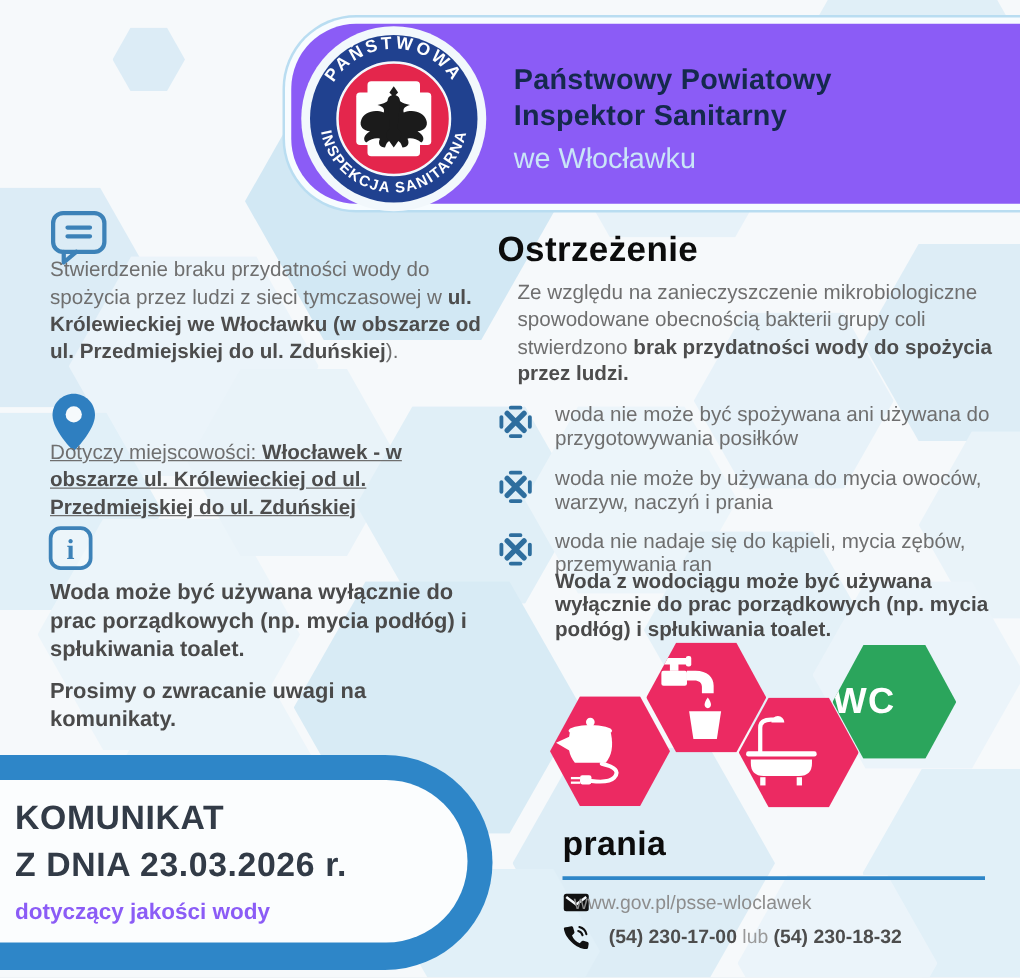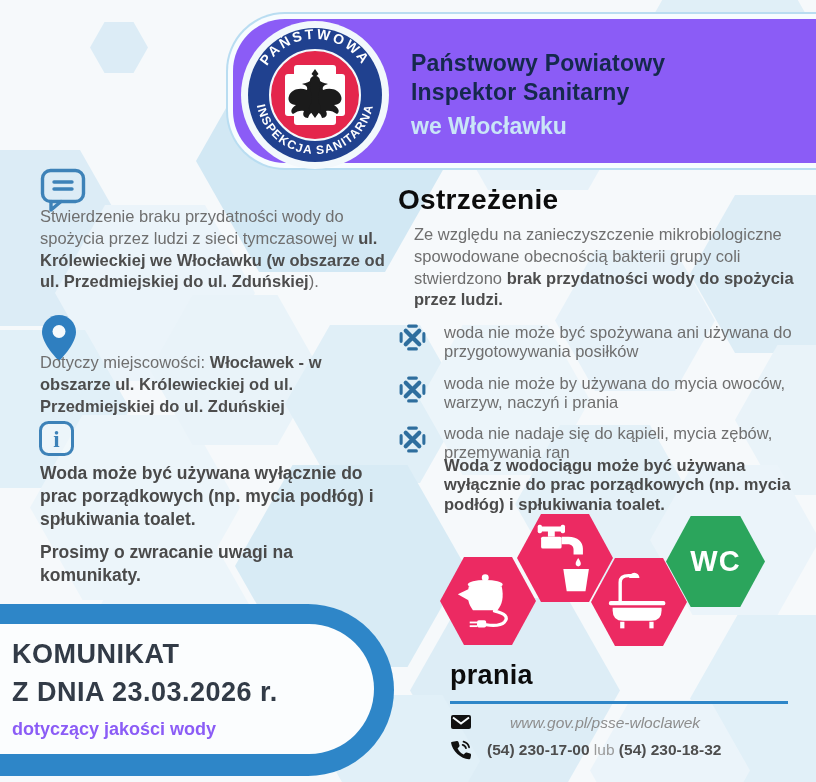--- a/index.html
+++ b/index.html
@@ -4,38 +4,38 @@
 <style>
   html,body{margin:0;padding:0;background:#e9eef1;}
   #stage{position:relative;width:816px;height:782px;overflow:hidden;
          background:#f6f9fb;font-family:"Liberation Sans",sans-serif;}
   .hex{position:absolute;clip-path:polygon(25% 0%,75% 0%,100% 50%,75% 100%,25% 100%,0% 50%);}
   .abs{position:absolute;}
   
   .band{position:absolute;left:233px;top:19px;width:583px;height:144px;background:#8b5cf6;
         border-radius:52px 0 0 52px;box-shadow:0 0 0 5px rgba(250,253,255,.95),0 0 0 7px #b9ddf1;z-index:3;}
   .hdr-title{font-size:23px;font-weight:800;color:#15294d;line-height:1.24;letter-spacing:.2px;}
-  .hdr-sub{font-size:23px;font-weight:700;color:#c9e5f7;margin-top:7px;}
+  .hdr-sub{font-size:23px;font-weight:400;color:#c9e5f7;margin-top:7px;}
   .logo{position:absolute;left:240px;top:20px;width:150px;height:150px;z-index:4;}
   
   .p{color:#6f6f6f;font-size:16.5px;line-height:1.32;}
   .p b{color:#4d4d4d;}
   .pb{color:#4a4a4a;font-size:17.5px;font-weight:700;line-height:1.32;}
   .h1{font-size:28px;font-weight:800;color:#0c0c0c;letter-spacing:.3px;}
   .bullet-text{color:#6f6f6f;font-size:16.5px;line-height:1.18;}
   .z2{z-index:2;}
   
   .banner-outer{position:absolute;left:-30px;top:604px;width:424px;height:172px;background:#2e86c8;
         border-radius:0 86px 86px 0;z-index:3;}
   .banner-inner{position:absolute;left:-30px;top:624px;width:404px;height:130px;background:#fbfdfe;
         border-radius:0 65px 65px 0;z-index:4;}
   .banner-l1{font-size:27px;font-weight:800;color:#323b47;letter-spacing:.5px;line-height:1.4;}
   .banner-l3{font-size:18px;font-weight:700;color:#8b5cf6;margin-top:7px;}
   .hexagon{position:absolute;clip-path:polygon(25% 0%,75% 0%,100% 50%,75% 100%,25% 100%,0% 50%);
-        display:flex;align-items:center;justify-content:center;z-index:2;}
+        display:flex;align-items:center;z-index:2;}
   .wc-label{color:#fff;font-size:29px;font-weight:800;letter-spacing:1px;}
   .rule{position:absolute;height:3px;background:#2e86c8;z-index:2;}
   .contact-web{color:#8d8d8d;font-size:15.5px;}
   .contact-phone{color:#4d4d4d;font-size:15.5px;font-weight:700;}
   .contact-phone .sep{color:#9a9a9a;font-weight:400;}
 </style>
 </head>
 <body>
 
 <div id="stage">
@@ -112,21 +112,21 @@
   <div class="abs z2 p" style="left:40px;top:206px;width:346px;">
     <span>Stwierdzenie braku przydatności wody do spożycia  przez ludzi z sieci tymczasowej w </span><b>ul. Królewieckiej we Włocławku (w obszarze od ul. Przedmiejskiej do ul. Zduńskiej</b><span>).</span>
   </div>
 
   <div class="abs z2" style="left:40px;top:314px;">
     <svg width="38" height="48" viewBox="0 0 38 48">
       <path d="M19 1 C9.6 1 2 8.6 2 18 c0 12.5 17 29 17 29 s17 -16.5 17 -29 C36 8.6 28.4 1 19 1 z" fill="#2f7fc0"></path>
       <circle cx="19" cy="17.5" r="6.5" fill="#f6fafc"></circle>
     </svg>
   </div>
-  <div class="abs z2 p" style="left:40px;top:352px;width:340px;">
+  <div class="abs z2 p" style="left:40px;top:352px;width:340px;text-decoration:underline;">
     <span>Dotyczy miejscowości: </span><b>Włocławek - w obszarze ul. Królewieckiej od ul. Przedmiejskiej do ul. Zduńskiej</b>
   </div>
 
   <div class="abs z2" style="left:38px;top:420px;">
     <svg width="37" height="37" viewBox="0 0 37 37">
       <rect x="2.5" y="2.5" width="32" height="32" rx="8" fill="rgba(246,250,252,.55)" stroke="#3d82b8" stroke-width="3"></rect>
       <text x="18.5" y="27" text-anchor="middle" font-family="Liberation Serif, serif" font-weight="bold" font-size="23" fill="#3d82b8">i</text>
     </svg>
   </div>
   <div class="abs z2 pb" style="left:40px;top:462px;width:348px;">Woda może być używana wyłącznie do prac porządkowych (np. mycia podłóg) i spłukiwania toalet.</div>
@@ -215,21 +215,21 @@
 
   <div class="abs z2 h1" style="left:450px;top:660px;font-size:27px;">prania</div>
   <div class="rule" style="left:450px;top:701px;width:338px;"></div>
 
   <div class="abs z2" style="left:450px;top:714px;">
     <svg width="22" height="16" viewBox="0 0 22 16">
       <rect x="1" y="1" width="20" height="14" rx="2" fill="#111111"></rect>
       <path d="M3 3.5 L11 9.5 L19 3.5" stroke="#f6fafc" stroke-width="2" fill="none"></path>
     </svg>
   </div>
-  <div class="abs z2 contact-web" style="left:510px;top:714px;font-style:italic;">www.gov.pl/psse-wloclawek</div>
+  <div class="abs z2 contact-web" style="left:459px;top:714px;">www.gov.pl/psse-wloclawek</div>
 
   <div class="abs z2" style="left:450px;top:740px;">
     <svg width="21" height="21" viewBox="0 0 21 21">
       <path d="M4.2 1.6 L7 1 c.7 0 1.3.4 1.5 1 l1 3.4 c.2.6 0 1.2-.5 1.6 L7.6 8.3 c1 2.7 3.5 5.2 6.2 6.2 l1.3-1.4 c.4-.5 1-.7 1.6-.5 l3.4 1 c.6.2 1 .8 1 1.5 l-.6 2.8 c-.2.8-.9 1.4-1.7 1.3 C11 18.9 2.1 10.5 1.1 2.9 1 2.3 1.6 1.7 4.2 1.6 z" fill="#111111"></path>
       <path d="M13.5 1.6 c2.8.7 5 2.9 5.6 5.7 M12.6 4.8 c1.7.4 3 1.7 3.4 3.4" stroke="#111111" stroke-width="1.7" fill="none" stroke-linecap="round"></path>
     </svg>
   </div>
   <div class="abs z2 contact-phone" style="left:487px;top:741px;">
     <span>(54) 230-17-00</span>
     <span class="sep">lub</span>

